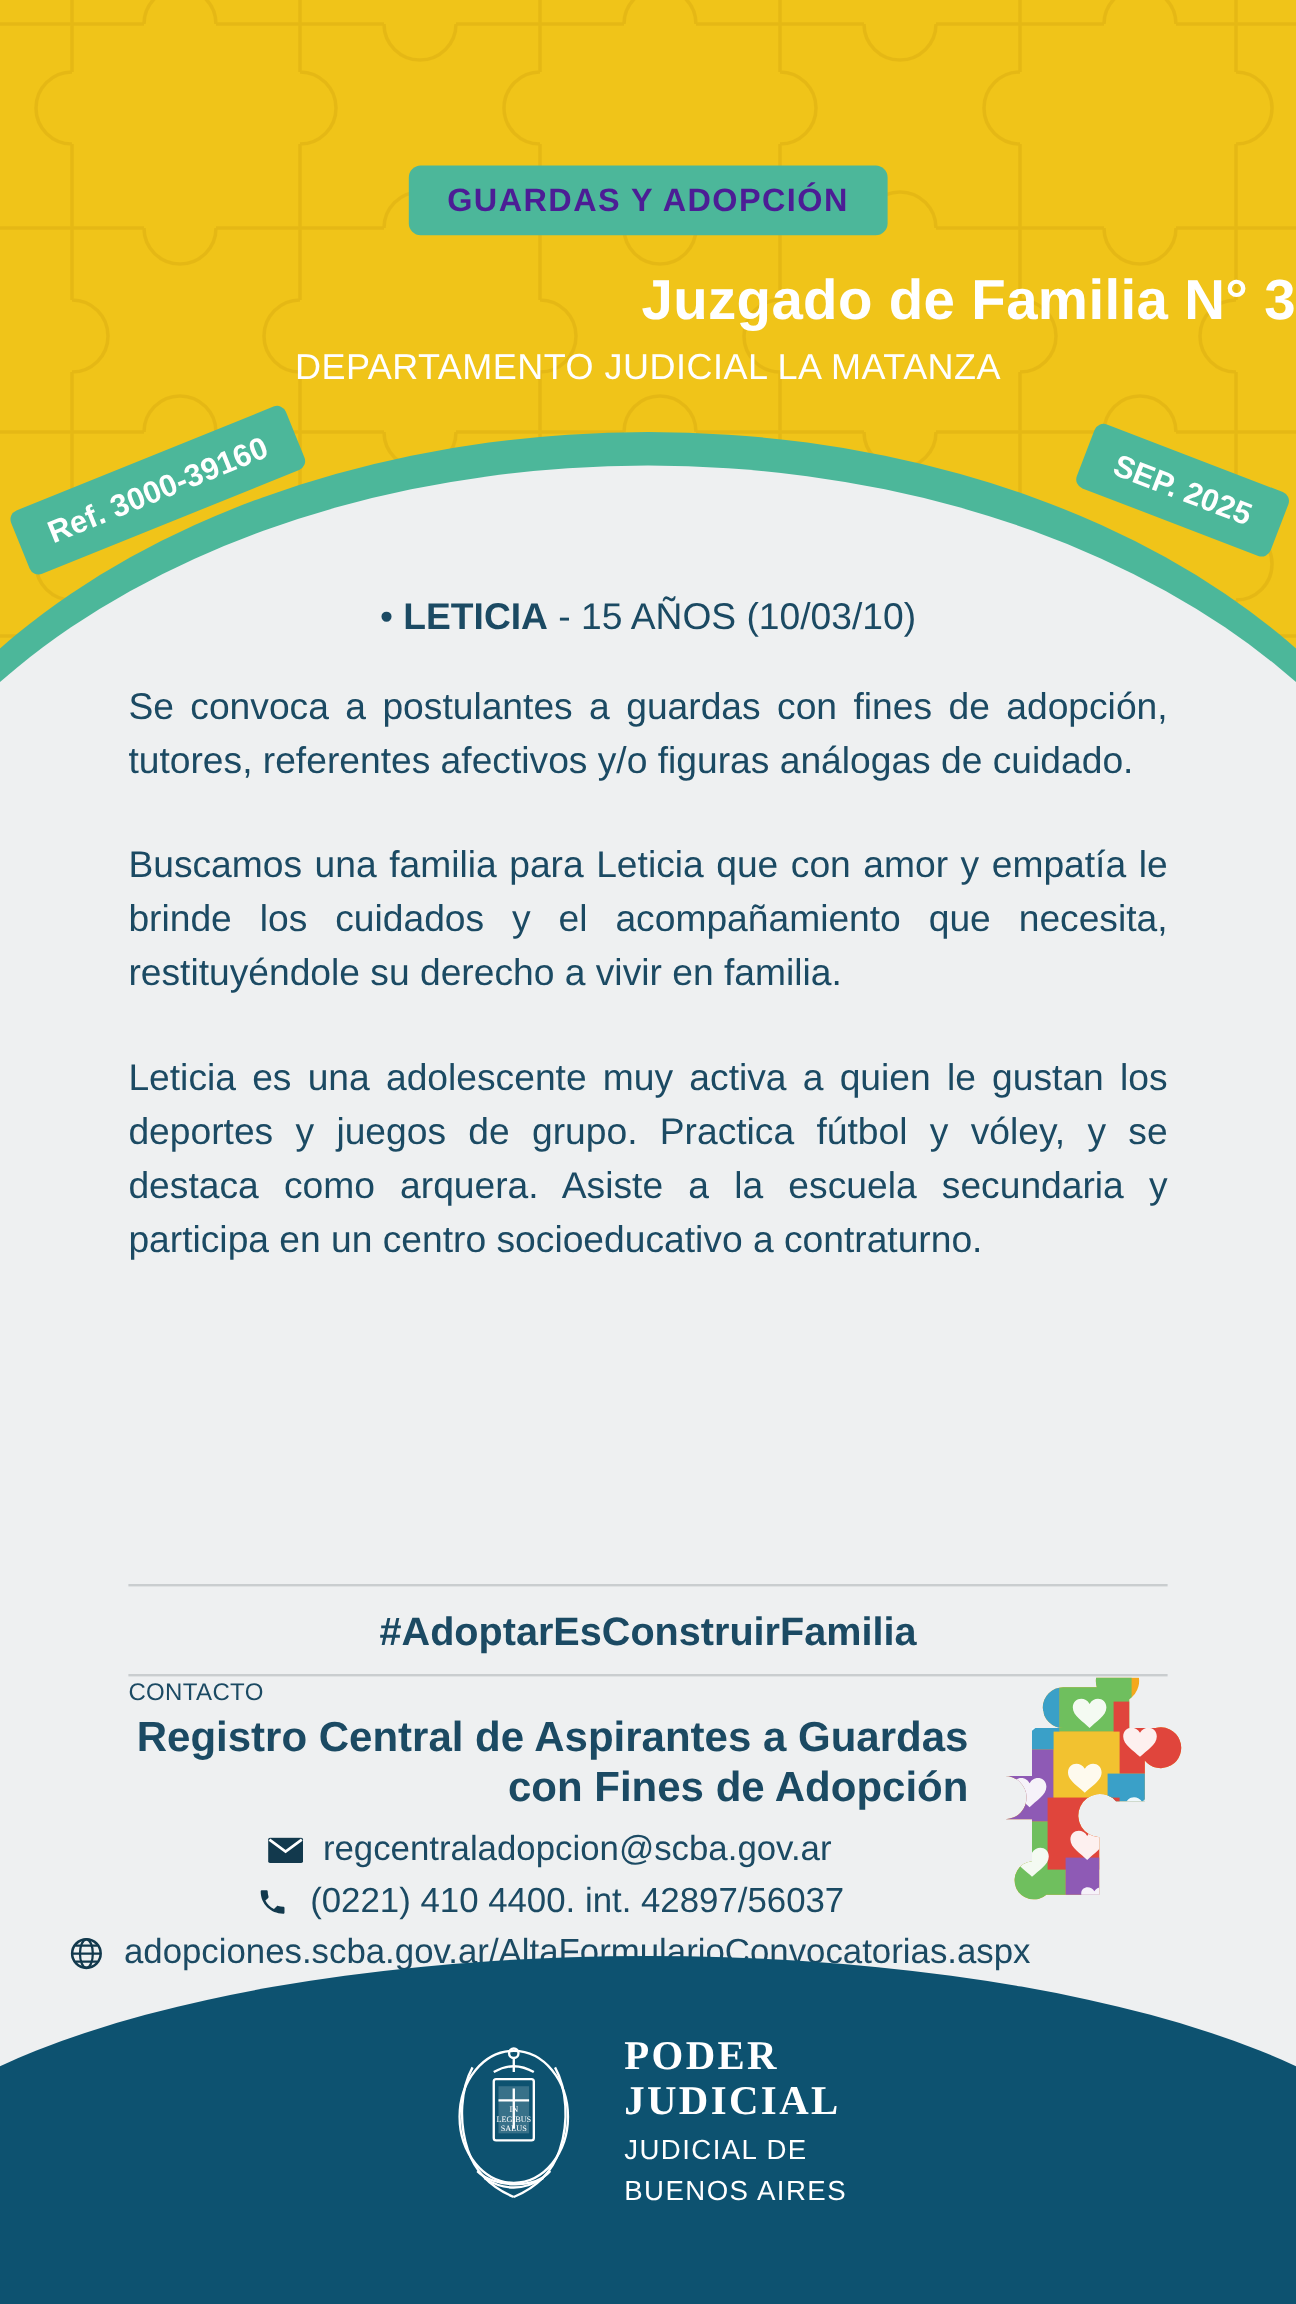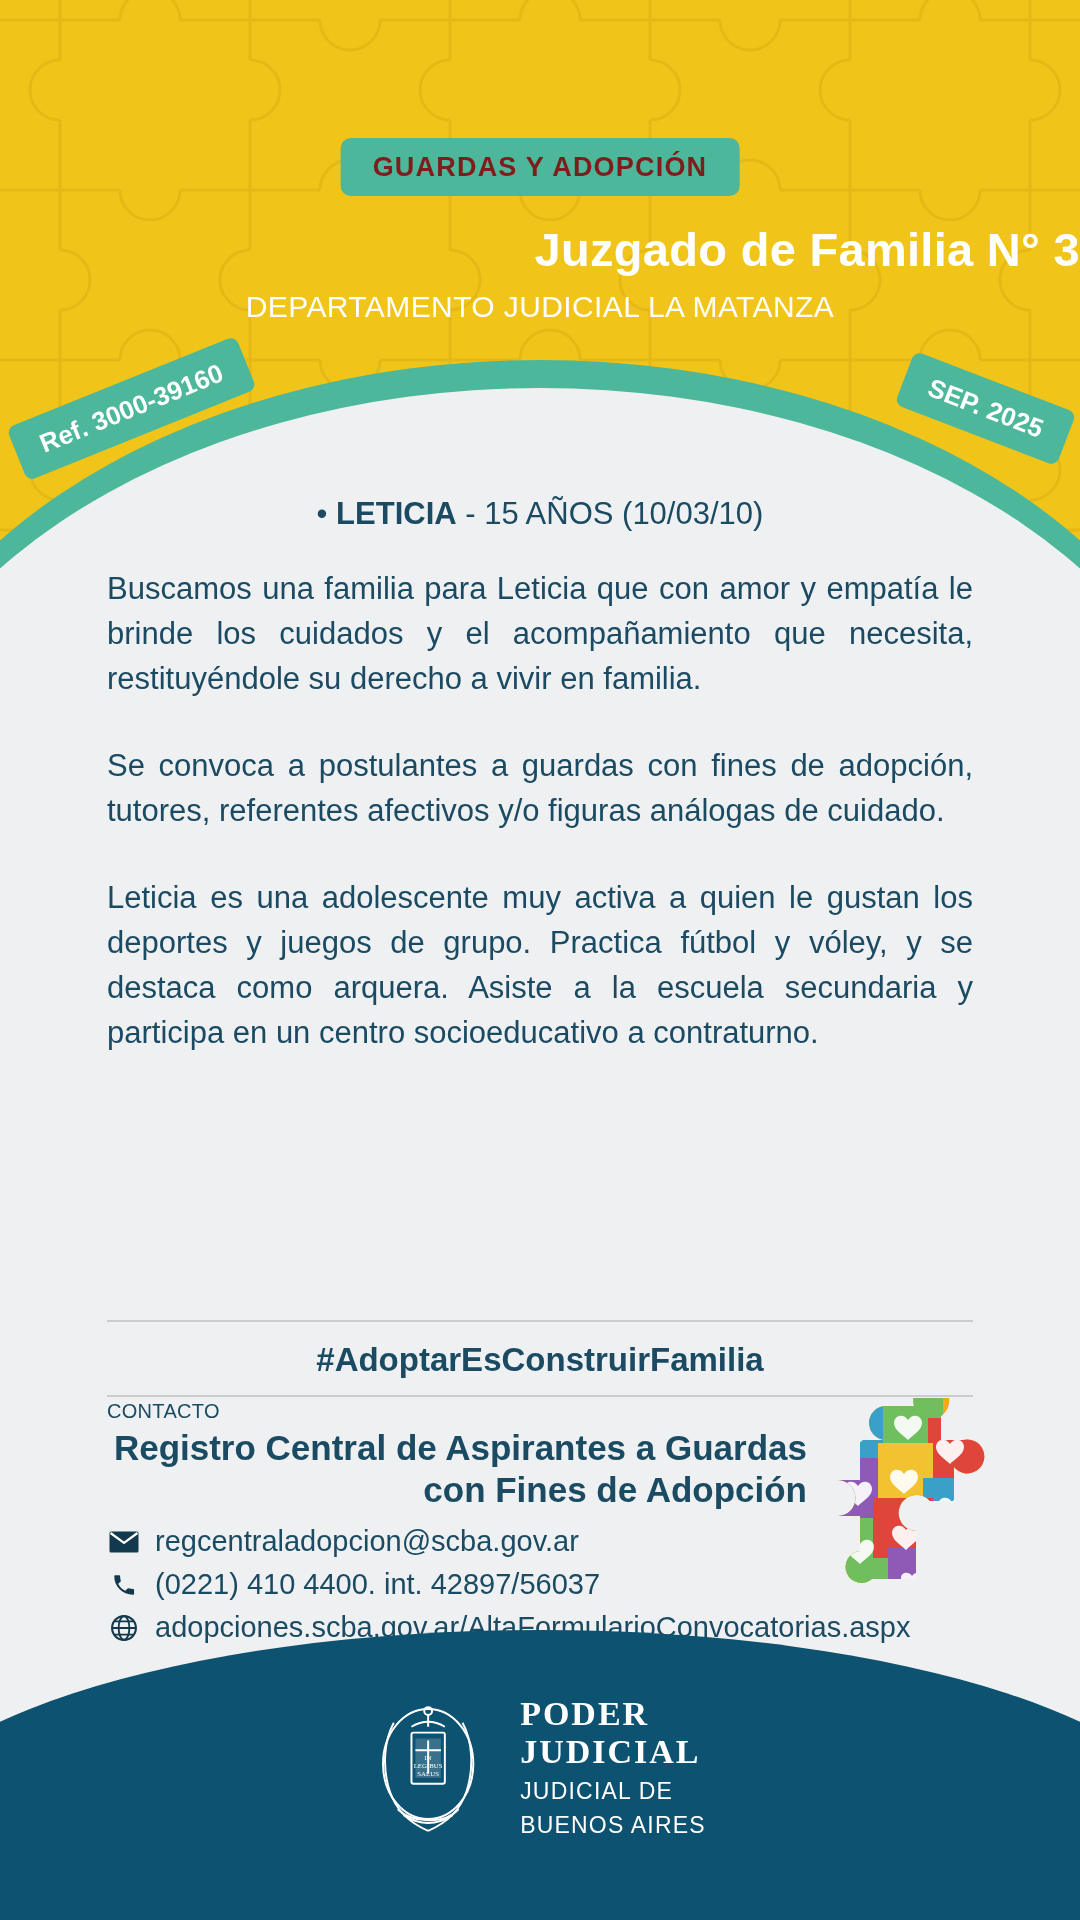--- a/index.html
+++ b/index.html
@@ -50,21 +50,21 @@
     background: #eef0f1;
   }
 
   
   .badge-top {
     position: absolute;
     left: 50%;
     transform: translateX(-50%);
     top: 138px;
     background: #4cb79a;
-    color: #7f1d1d;
+    color: #4c1d95;
     font-size: 27px;
     font-weight: bold;
     letter-spacing: 1.2px;
     padding: 14px 32px 13px;
     border-radius: 10px;
     white-space: nowrap;
   }
   .title-main {
     position: absolute;
     top: 222px;
@@ -174,20 +174,21 @@
     font-weight: bold;
     line-height: 42px;
     margin-bottom: 14px;
     text-align: right;
   }
   .contact-row {
     display: flex;
     align-items: center;
     gap: 14px;
     margin-bottom: 10px;
+    justify-content: center;
   }
   .contact-row .ico {
     width: 34px;
     height: 32px;
     display: flex;
     align-items: center;
     justify-content: center;
     color: #12394d;
     flex: 0 0 34px;
   }
@@ -314,22 +315,22 @@
   <div class="ribbon ribbon-left">Ref. 3000-39160</div>
   <div class="ribbon ribbon-right">SEP. 2025</div>
 
   <div class="body-wrap">
     <div class="child-line">
       <span class="dot">•</span>
       <span class="name">LETICIA</span><span> - 15 AÑOS (10/03/10)</span>
     </div>
 
     <div class="paragraphs">
+      <p>Se convoca a postulantes a guardas con fines de adopción, tutores, referentes afectivos y/o figuras análogas de cuidado.</p>
       <p>Buscamos una familia para Leticia que con amor y empatía le brinde los cuidados y el acompañamiento que necesita, restituyéndole su derecho a vivir en familia.</p>
-      <p>Se convoca a postulantes a guardas con fines de adopción, tutores, referentes afectivos y/o figuras análogas de cuidado.</p>
       <p>Leticia es una adolescente muy activa a quien le gustan los deportes y juegos de grupo. Practica fútbol y vóley, y se destaca como arquera. Asiste a la escuela secundaria y participa en un centro socioeducativo a contraturno.</p>
     </div>
   </div>
 
   <div class="hashtag-block">
     <div class="rule"></div>
     <div class="hashtag">#AdoptarEsConstruirFamilia</div>
     <div class="rule"></div>
   </div>
 

